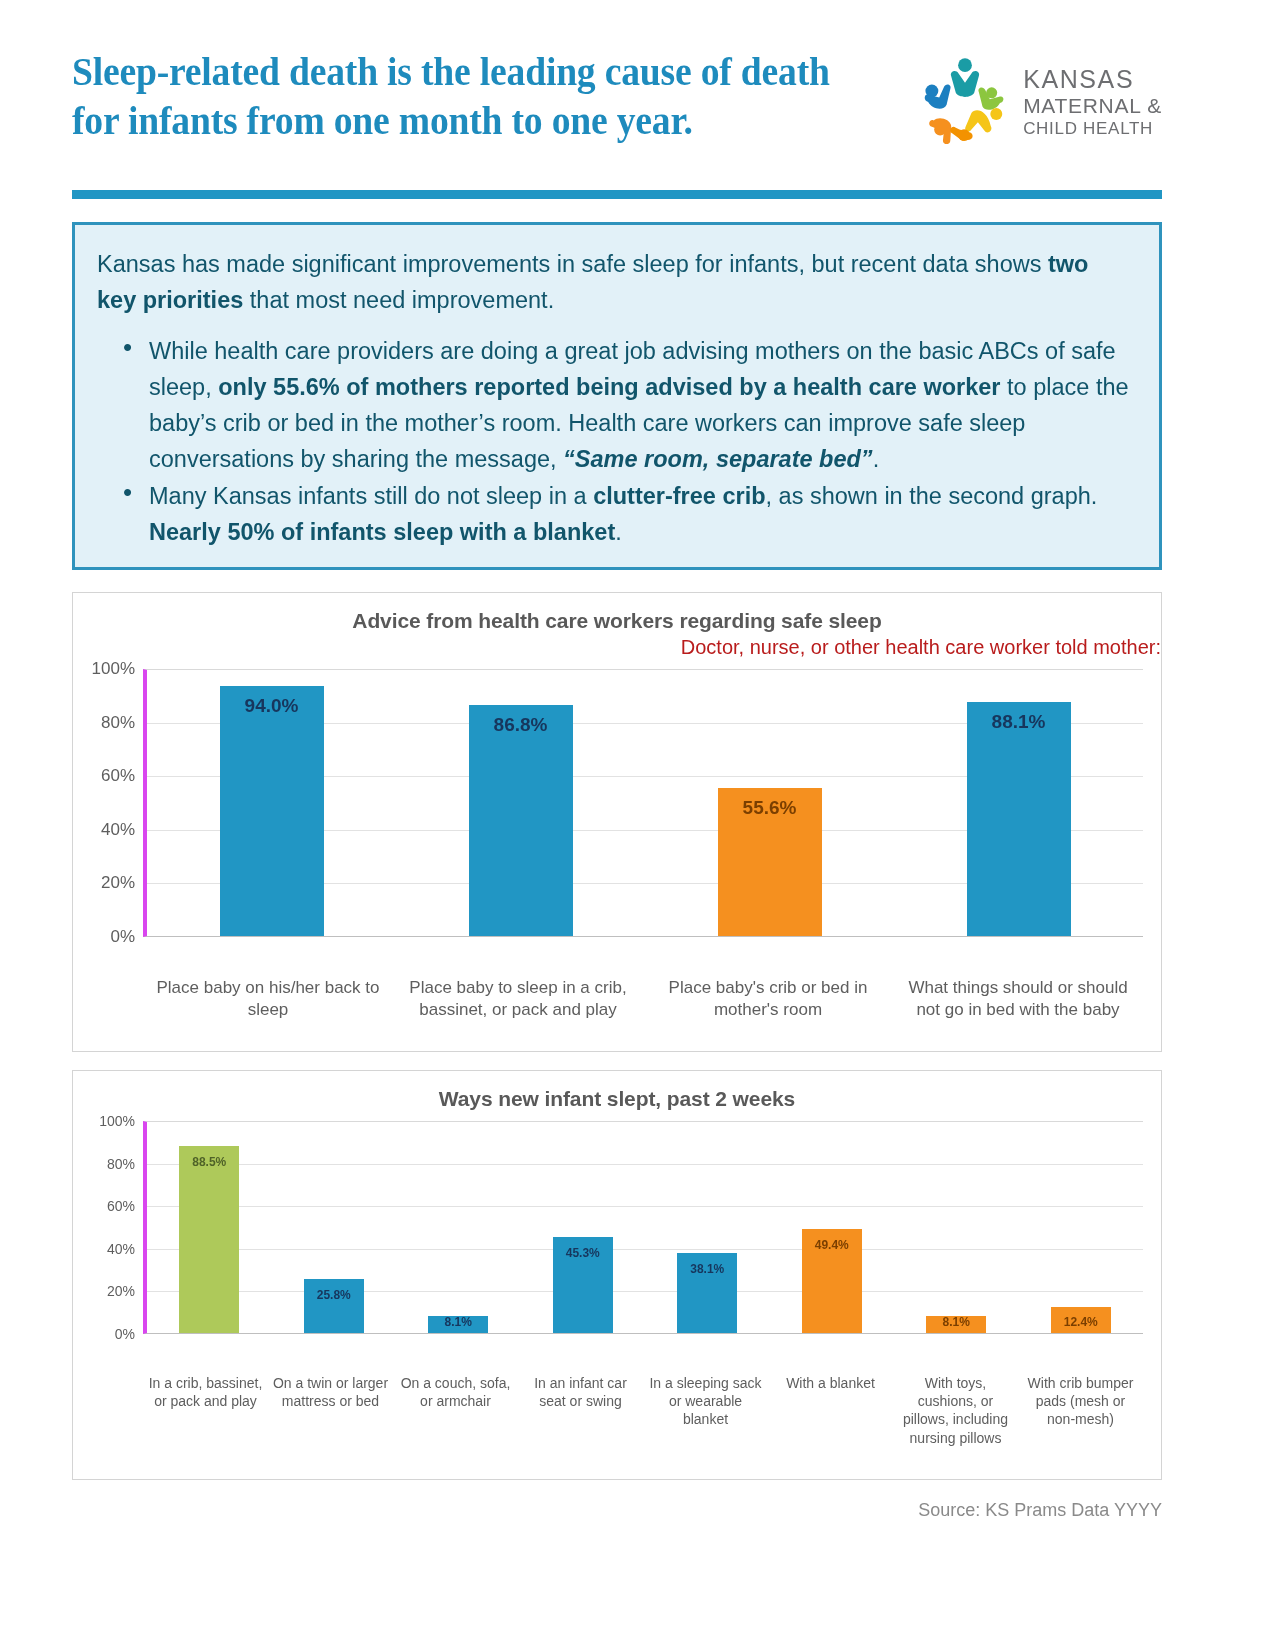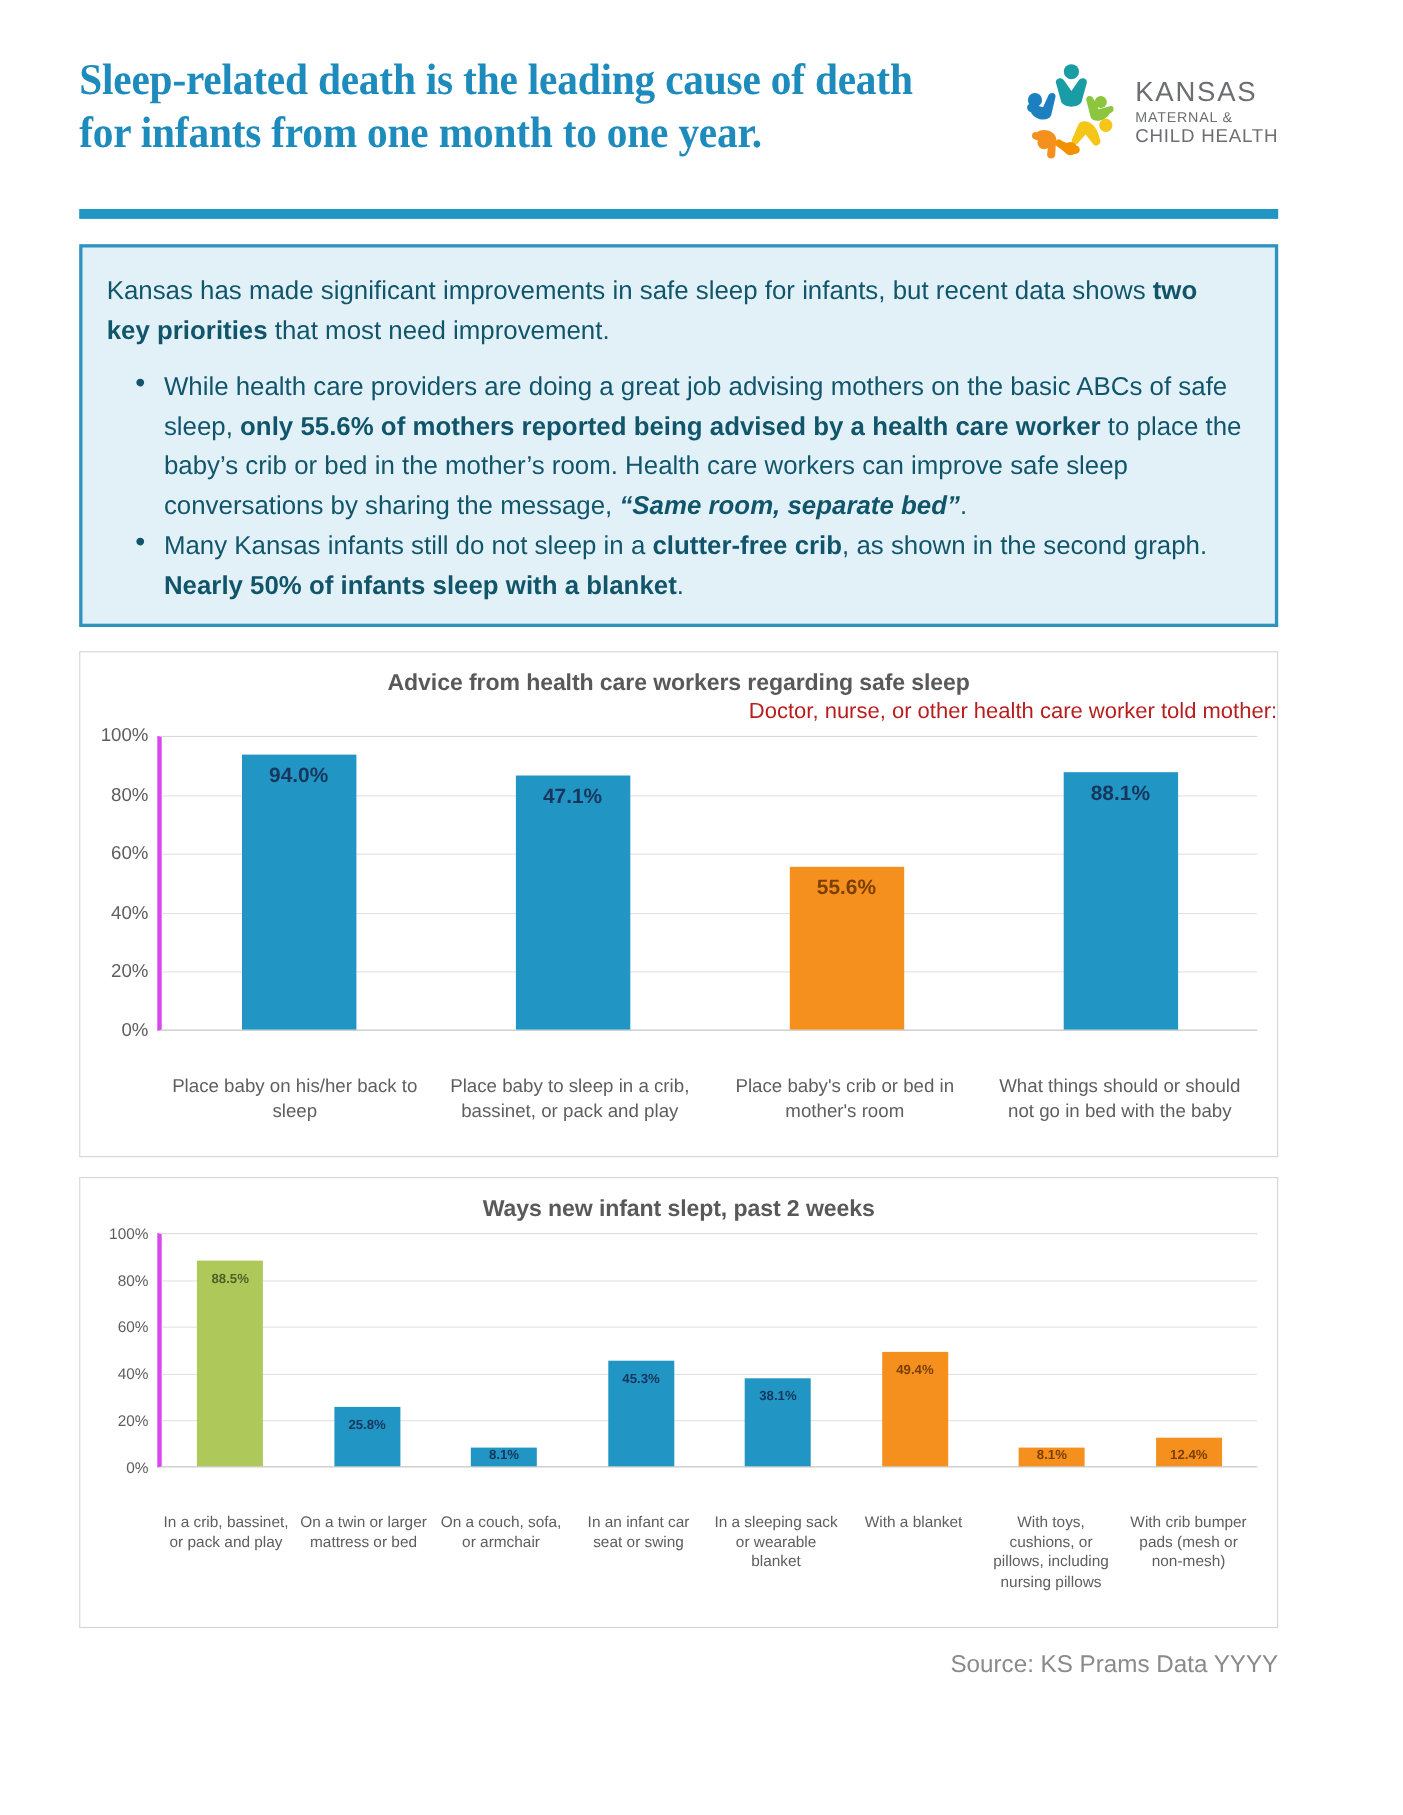--- a/index.html
+++ b/index.html
@@ -48,21 +48,21 @@
   }
   .logo-mark { width: 92px; height: 96px; flex: none; }
   .logo-text {
     display: flex;
     flex-direction: column;
     justify-content: center;
     color: #6d6e71;
     line-height: 1.16;
   }
   .logo-l1 { font-size: 25px; letter-spacing: 1.6px; color: #6d6e71; }
-  .logo-l2 { font-size: 13px; letter-spacing: 0.7px; color: #6d6e71; }
+  .logo-l2 { font-size: 21px; letter-spacing: 0.7px; color: #6d6e71; }
   .logo-l3 { font-size: 17px; letter-spacing: 0.7px; color: #6d6e71; }
 
   .rule {
     position: absolute;
     left: 72px;
     top: 190px;
     width: 1090px;
     height: 9px;
     background: #2196c4;
   }
@@ -209,21 +209,21 @@
   #chart-2 .y-axis { height: 213px; }
   #chart-2 .bar { width: 60px; }
   #chart-2 .bar-label { font-size: 12px; }
   #chart-2 .y-tick { font-size: 14px; }
   #chart-2 .x-cat { font-size: 14px; line-height: 1.3; }
 
   .source {
     position: absolute;
     right: 113px;
     top: 1500px;
-    font-size: 22px;
+    font-size: 18px;
     color: #8a8a8a;
   }
 </style>
 </head>
 <body>
 
 <div class="page">
 
   <div class="header">
     <div class="title">Sleep-related death is the leading cause of death for infants from one month to one year.</div>
@@ -296,21 +296,21 @@
             <div class="gridline" style="top: 40%;"></div>
             <div class="gridline" style="top: 20%;"></div>
             <div class="bars">
               <div class="bar-slot">
                 <div class="bar" style="height: 94%; background: rgb(33, 150, 196);">
                   <div class="bar-label" style="color: rgb(23, 54, 93);">94.0%</div>
                 </div>
               </div>
               <div class="bar-slot">
                 <div class="bar" style="height: 86.8%; background: rgb(33, 150, 196);">
-                  <div class="bar-label" style="color: rgb(23, 54, 93);">47.1%</div>
+                  <div class="bar-label" style="color: rgb(23, 54, 93);">86.8%</div>
                 </div>
               </div>
               <div class="bar-slot">
                 <div class="bar" style="height: 55.6%; background: rgb(245, 144, 31);">
                   <div class="bar-label" style="color: rgb(123, 63, 0);">55.6%</div>
                 </div>
               </div>
               <div class="bar-slot">
                 <div class="bar" style="height: 88.1%; background: rgb(33, 150, 196);">
                   <div class="bar-label" style="color: rgb(23, 54, 93);">88.1%</div>

